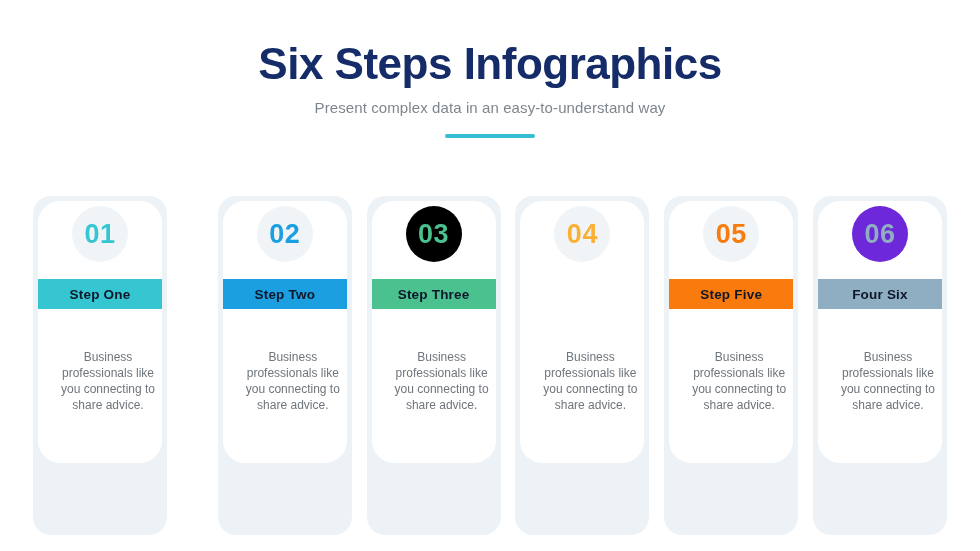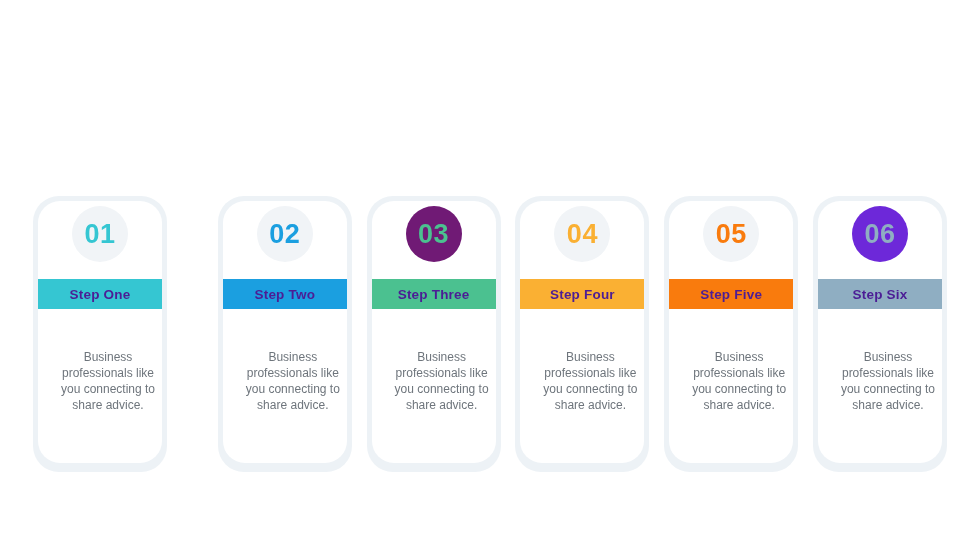--- a/index.html
+++ b/index.html
@@ -63,23 +63,23 @@
     top: 196px;
     left: 33px;
     width: 914px;
     display: flex;
     justify-content: space-between;
   }
 
   .card-frame {
     position: relative;
     width: 134px;
-    height: 276px;
+    height: 339px;
     background: #EDF2F6;
-    border-radius: 26px;
+    border-radius: 18px;
     box-sizing: border-box;
   }
 
   .card-inner {
     position: absolute;
     left: 5px;
     top: 5px;
     width: 124px;
     height: 262px;
     background: #ffffff;
@@ -112,21 +112,21 @@
     position: absolute;
     left: 0;
     top: 78px;
     width: 124px;
     height: 30px;
     display: flex;
     align-items: center;
     justify-content: center;
   }
   .step-label {
-    color: #4c1d95;
+    color: #0f172a;
     font-size: 13.5px;
     font-weight: bold;
     letter-spacing: 0.2px;
     white-space: nowrap;
   }
 
   .card-body {
     position: absolute;
     left: 15px;
     top: 148px;
@@ -135,20 +135,27 @@
     font-size: 12px;
     line-height: 16px;
     color: #6E757C;
   }
 </style>
 </head>
 <body>
 
 <div class="slide" style="background: rgb(255, 255, 255);">
 
+  <div class="header">
+    <h1 class="title" style="color: rgb(21, 44, 104);">Six Steps Infographics</h1>
+    <p class="subtitle" style="color: rgb(125, 134, 142);">Present complex data in an easy-to-understand way</p>
+    <div class="divider-wrap">
+      <div class="divider" style="background: rgb(54, 188, 212);"></div>
+    </div>
+  </div>
 
   <div class="cards">
 
     <div class="card-frame" style="background: rgb(237, 242, 246);">
       <div class="card-inner">
         <div class="num-circle" style="background: rgb(241, 244, 247);">
           <span class="num-text" style="color: rgb(53, 198, 210);">01</span>
         </div>
         <div class="step-banner" style="background: rgb(53, 198, 210);">
           <span class="step-label">Step One</span>
@@ -164,38 +171,35 @@
         </div>
         <div class="step-banner" style="background: rgb(27, 159, 224);">
           <span class="step-label">Step Two</span>
         </div>
         <div class="card-body" style="color: rgb(110, 117, 124);">Business professionals like you connecting to share advice.</div>
       </div>
     </div>
 
     <div class="card-frame" style="background: rgb(237, 242, 246);">
       <div class="card-inner">
-        <div class="num-circle" style="background: #701a75;">
+        <div class="num-circle" style="background: #000000;">
           <span class="num-text" style="color: rgb(75, 193, 144);">03</span>
         </div>
         <div class="step-banner" style="background: rgb(75, 193, 144);">
           <span class="step-label">Step Three</span>
         </div>
         <div class="card-body" style="color: rgb(110, 117, 124);">Business professionals like you connecting to share advice.</div>
       </div>
     </div>
 
     <div class="card-frame" style="background: rgb(237, 242, 246);">
       <div class="card-inner">
         <div class="num-circle" style="background: rgb(241, 244, 247);">
           <span class="num-text" style="color: rgb(250, 176, 51);">04</span>
         </div>
-        <div class="step-banner" style="background: rgb(250, 176, 51);">
-          <span class="step-label">Step Four</span>
-        </div>
         <div class="card-body" style="color: rgb(110, 117, 124);">Business professionals like you connecting to share advice.</div>
       </div>
     </div>
 
     <div class="card-frame" style="background: rgb(237, 242, 246);">
       <div class="card-inner">
         <div class="num-circle" style="background: rgb(241, 244, 247); text-align: center;">
           <span class="num-text" style="color: rgb(249, 123, 13);">05</span>
         </div>
         <div class="step-banner" style="background: rgb(249, 123, 13);">
@@ -204,20 +208,20 @@
         <div class="card-body" style="color: rgb(110, 117, 124);">Business professionals like you connecting to share advice.</div>
       </div>
     </div>
 
     <div class="card-frame" style="background: rgb(237, 242, 246);">
       <div class="card-inner">
         <div class="num-circle" style="background: #6d28d9;">
           <span class="num-text" style="color: rgb(143, 174, 194);">06</span>
         </div>
         <div class="step-banner" style="background: rgb(143, 174, 194);">
-          <span class="step-label">Step Six</span>
+          <span class="step-label">Four Six</span>
         </div>
         <div class="card-body" style="color: rgb(110, 117, 124);">Business professionals like you connecting to share advice.</div>
       </div>
     </div>
 
   </div>
 </div>
 
 </body></html>

